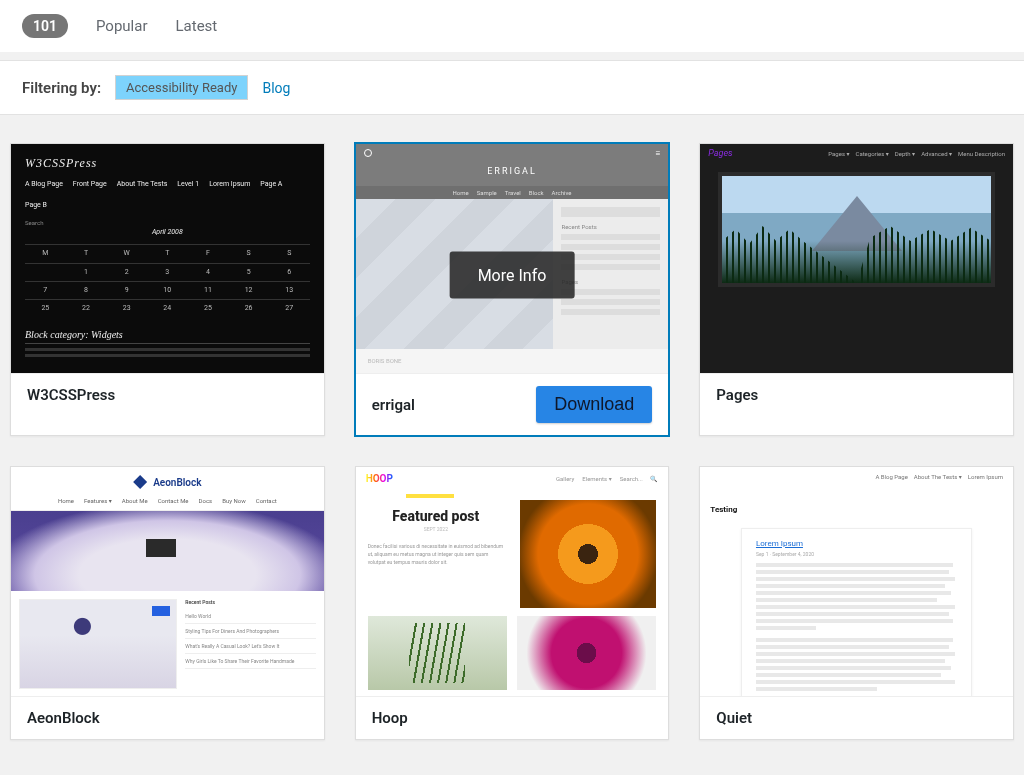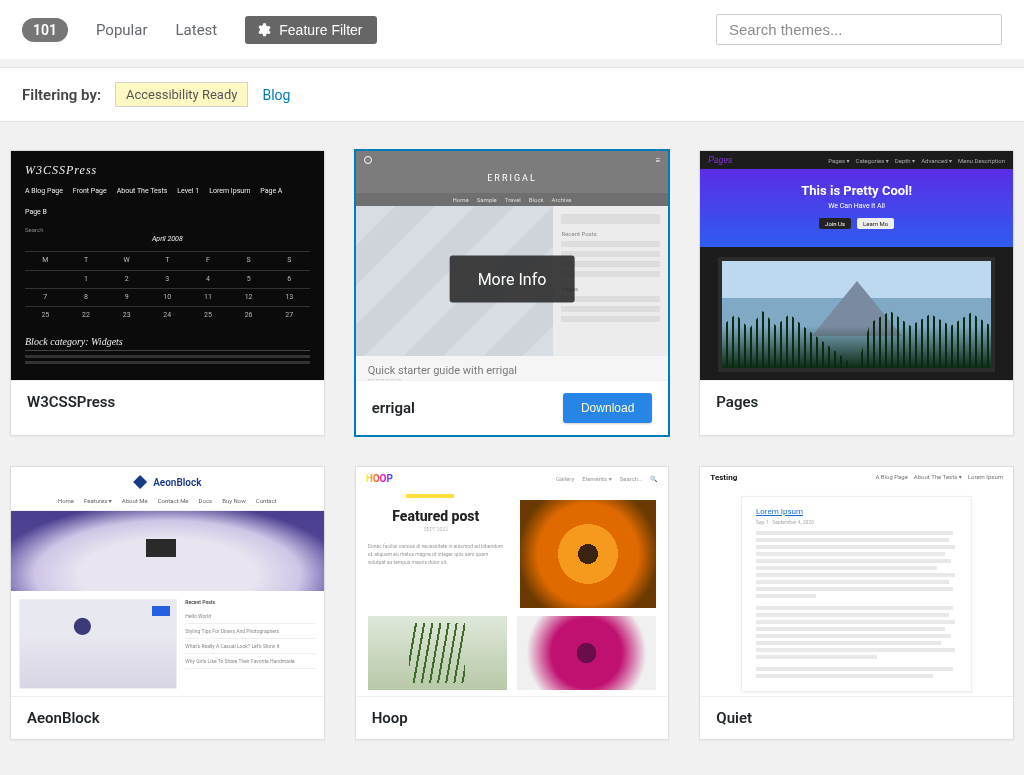--- a/index.html
+++ b/index.html
@@ -65,21 +65,21 @@
     align-items: center;
     gap: 14px;
     margin-top: 8px;
   }
   .filter-label { font-size: 15px; font-weight: 600; color: #444; }
   .filter-tag {
     border: 1px solid #d2d2d2;
     padding: 4px 10px;
     font-size: 13px;
     color: #555;
-    background: #fef9c3;
+    background: #7dd3fc;
   }
   .edit-link { color: #007cba; font-size: 14px; cursor: pointer; }
   .grid {
     display: grid;
     grid-template-columns: repeat(3, 1fr);
     gap: 30px;
     padding: 28px 10px 10px 10px;
   }
   .theme-card {
     background: #fff;
@@ -105,25 +105,25 @@
     align-items: center;
     justify-content: space-between;
   }
   .theme-name {
     font-size: 15px;
     font-weight: 600;
     color: #1d2327;
   }
   .download-btn {
     background: #2785e5;
-    color: #fef9c3;
+    color: #0f172a;
     border: none;
     padding: 8px 18px;
     border-radius: 3px;
-    font-size: 12px;
+    font-size: 18px;
     cursor: pointer;
     box-shadow: 0 1px 2px rgba(0,0,0,0.2);
   }
   .more-info {
     position: absolute;
     left: 50%;
     top: 45%;
     transform: translate(-50%, -50%);
     background: rgba(40,40,40,0.88);
     color: #fff;
@@ -224,44 +224,35 @@
   .t-hoop .row2{ display:flex; gap:10px; padding:8px 12px 0 12px;}
   .t-hoop .tile{ flex:1; height:74px;}
   .t-hoop .plant{ background: linear-gradient(180deg,#dfe8da,#b8c8a8); position:relative;}
   .t-hoop .plant::after{ content:""; position:absolute; left:30%; top:10%; width:40%; height:80%;
     background: repeating-linear-gradient(100deg, transparent 0 6px, #3d6b2a 6px 8px);}
   .t-hoop .flower2{ background: radial-gradient(circle at 50% 50%, #6b0d4a 0 10px, #c01070 10px 35px, #f0f0f0 60px);}
 
   
   .t-quiet { background:#fff; }
   .t-quiet .top{ display:flex; justify-content:space-between; padding:6px 10px; font-size:6px; color:#777;}
-  .t-quiet .top .brand{ font-weight:700; color:#111; font-size:8px;}
+  .t-quiet .top .brand{ font-weight:700; color:#111; font-size:8px;margin-top:32px;}
   .t-quiet .paper{ margin:8px auto; width:74%; border:1px solid #eee; padding:10px 14px; box-shadow:0 1px 3px rgba(0,0,0,0.06);}
   .t-quiet .link{ color:#1a6dd6; font-size:8px; text-decoration:underline;}
   .t-quiet .meta{ font-size:5px; color:#aaa; margin:3px 0 6px 0;}
   .t-quiet .para{ font-size:5px; color:#666; line-height:1.7;}
   .t-quiet .para span{ display:block; height:4px; background:#e8e8e8; margin:3px 0;}
 
 </style>
 </head>
 <body>
 
 <div class="toolbar">
   <span class="count-pill">101</span>
   <span class="tab-link">Popular</span>
   <span class="tab-link">Latest</span>
-  <button class="feature-filter-btn">
-    <svg class="gear-icon" viewBox="0 0 24 24" fill="#fff">
-      <path d="M12 8a4 4 0 100 8 4 4 0 000-8zm9.4 4a7.5 7.5 0 00-.1-1.3l2.1-1.6-2-3.5-2.5 1a7.6 7.6 0 00-2.2-1.3L16.3 2h-4l-.4 2.6a7.6 7.6 0 00-2.2 1.3l-2.5-1-2 3.5 2.1 1.6A7.5 7.5 0 007.2 12c0 .4 0 .9.1 1.3l-2.1 1.6 2 3.5 2.5-1c.7.5 1.4 1 2.2 1.3l.4 2.6h4l.4-2.6c.8-.3 1.5-.8 2.2-1.3l2.5 1 2-3.5-2.1-1.6c.1-.4.1-.9.1-1.3z"></path>
-    </svg>
-    <span>Feature Filter</span>
-  </button>
-  <div class="search-wrap">
-    <input class="search-input" type="text" placeholder="Search themes..." style="">
-  </div>
 </div>
 
 <div class="filter-bar">
   <span class="filter-label">Filtering by:</span>
   <span class="filter-tag">Accessibility Ready</span>
   <span class="edit-link">Blog</span>
 </div>
 
 <div class="grid">
 
@@ -355,21 +346,20 @@
             <div class="row"></div>
             <div class="row"></div>
             <div class="row"></div>
           <div style="margin:8px 0 2px 0;">Pages</div>
           <div class="row"></div>
             <div class="row"></div>
             <div class="row"></div>
         </div>
       </div>
       <div class="foot">
-        <div>Quick starter guide with errigal</div>
         <div class="sm">BORIS BONE</div>
       </div>
     </div>
     <div class="more-info">More Info</div>
     <div class="theme-footer">
       <span class="theme-name">errigal</span>
       <button class="download-btn">Download</button>
     </div>
   </div>
 
@@ -378,28 +368,20 @@
       <div class="top">
           <span class="logo">Pages</span>
         <span style="margin-left:auto;display:flex;gap:6px;">
             <span>Pages ▾</span>
             <span>Categories ▾</span>
             <span>Depth ▾</span>
             <span>Advanced ▾</span>
             <span>Menu Description</span>
           </span>
         </div>
-      <div class="hero">
-        <h1>This is Pretty Cool!</h1>
-        <p>We Can Have it All</p>
-        <div class="btns">
-            <span class="b1">Join Us</span>
-            <span class="b2">Learn Mo</span>
-          </div>
-      </div>
       <div class="img">
           <div class="mtn"></div>
           <div class="trees"></div>
         </div>
     </div>
     <div class="theme-footer">
       <span class="theme-name">Pages</span>
     </div>
   </div>
 

